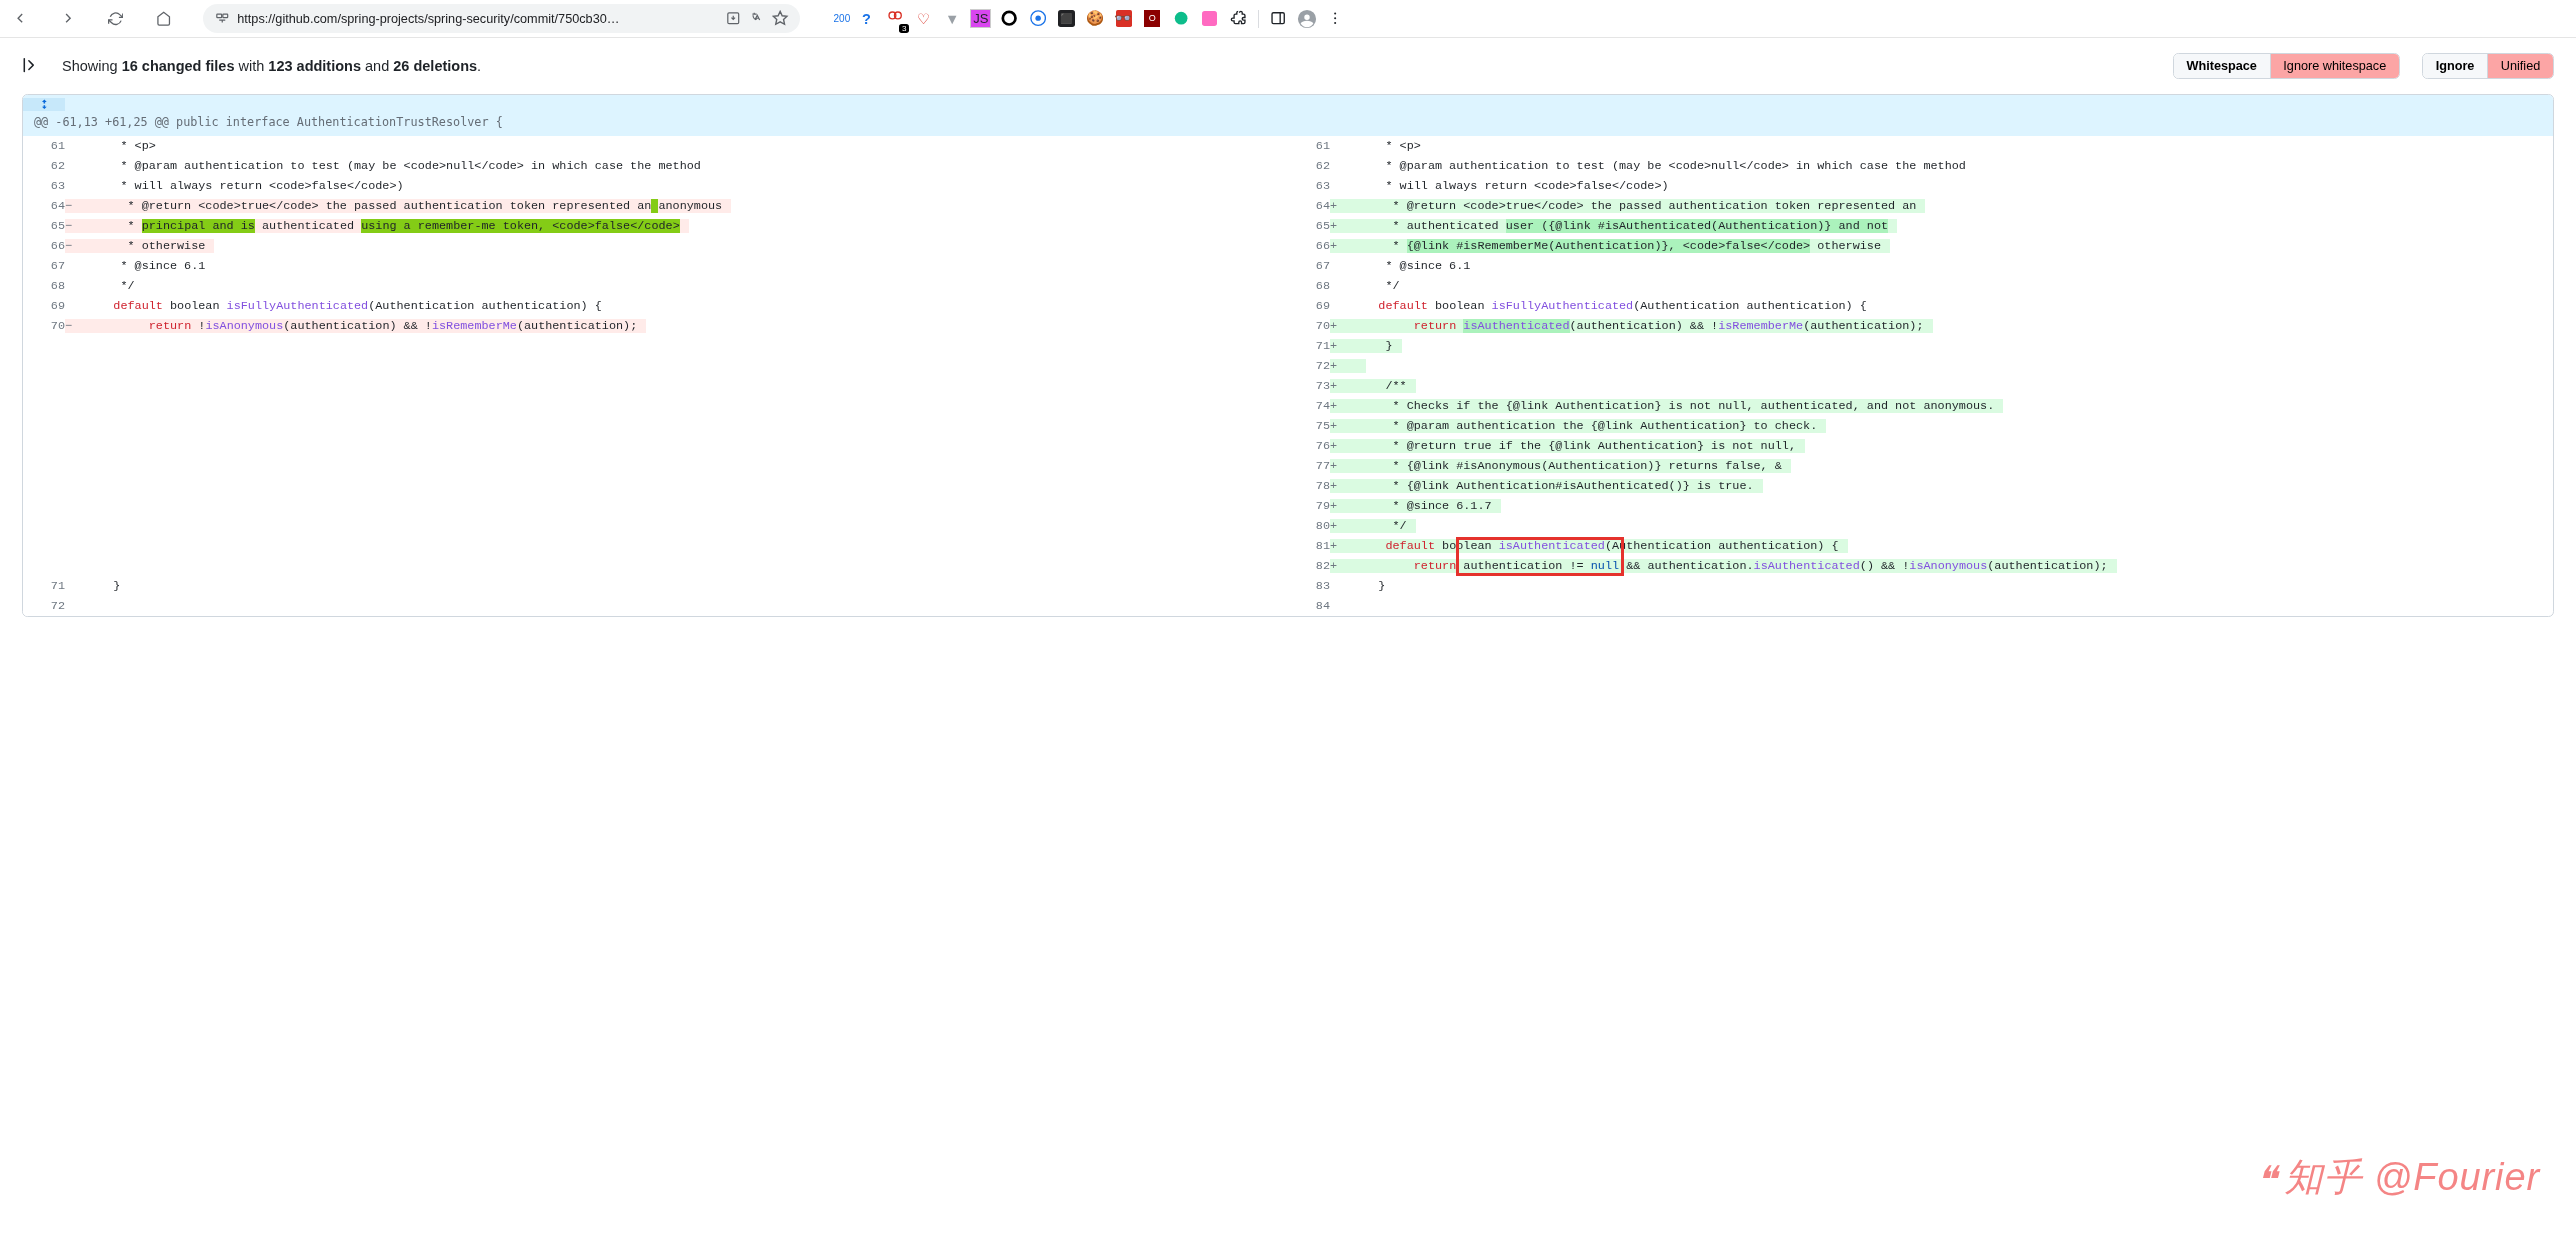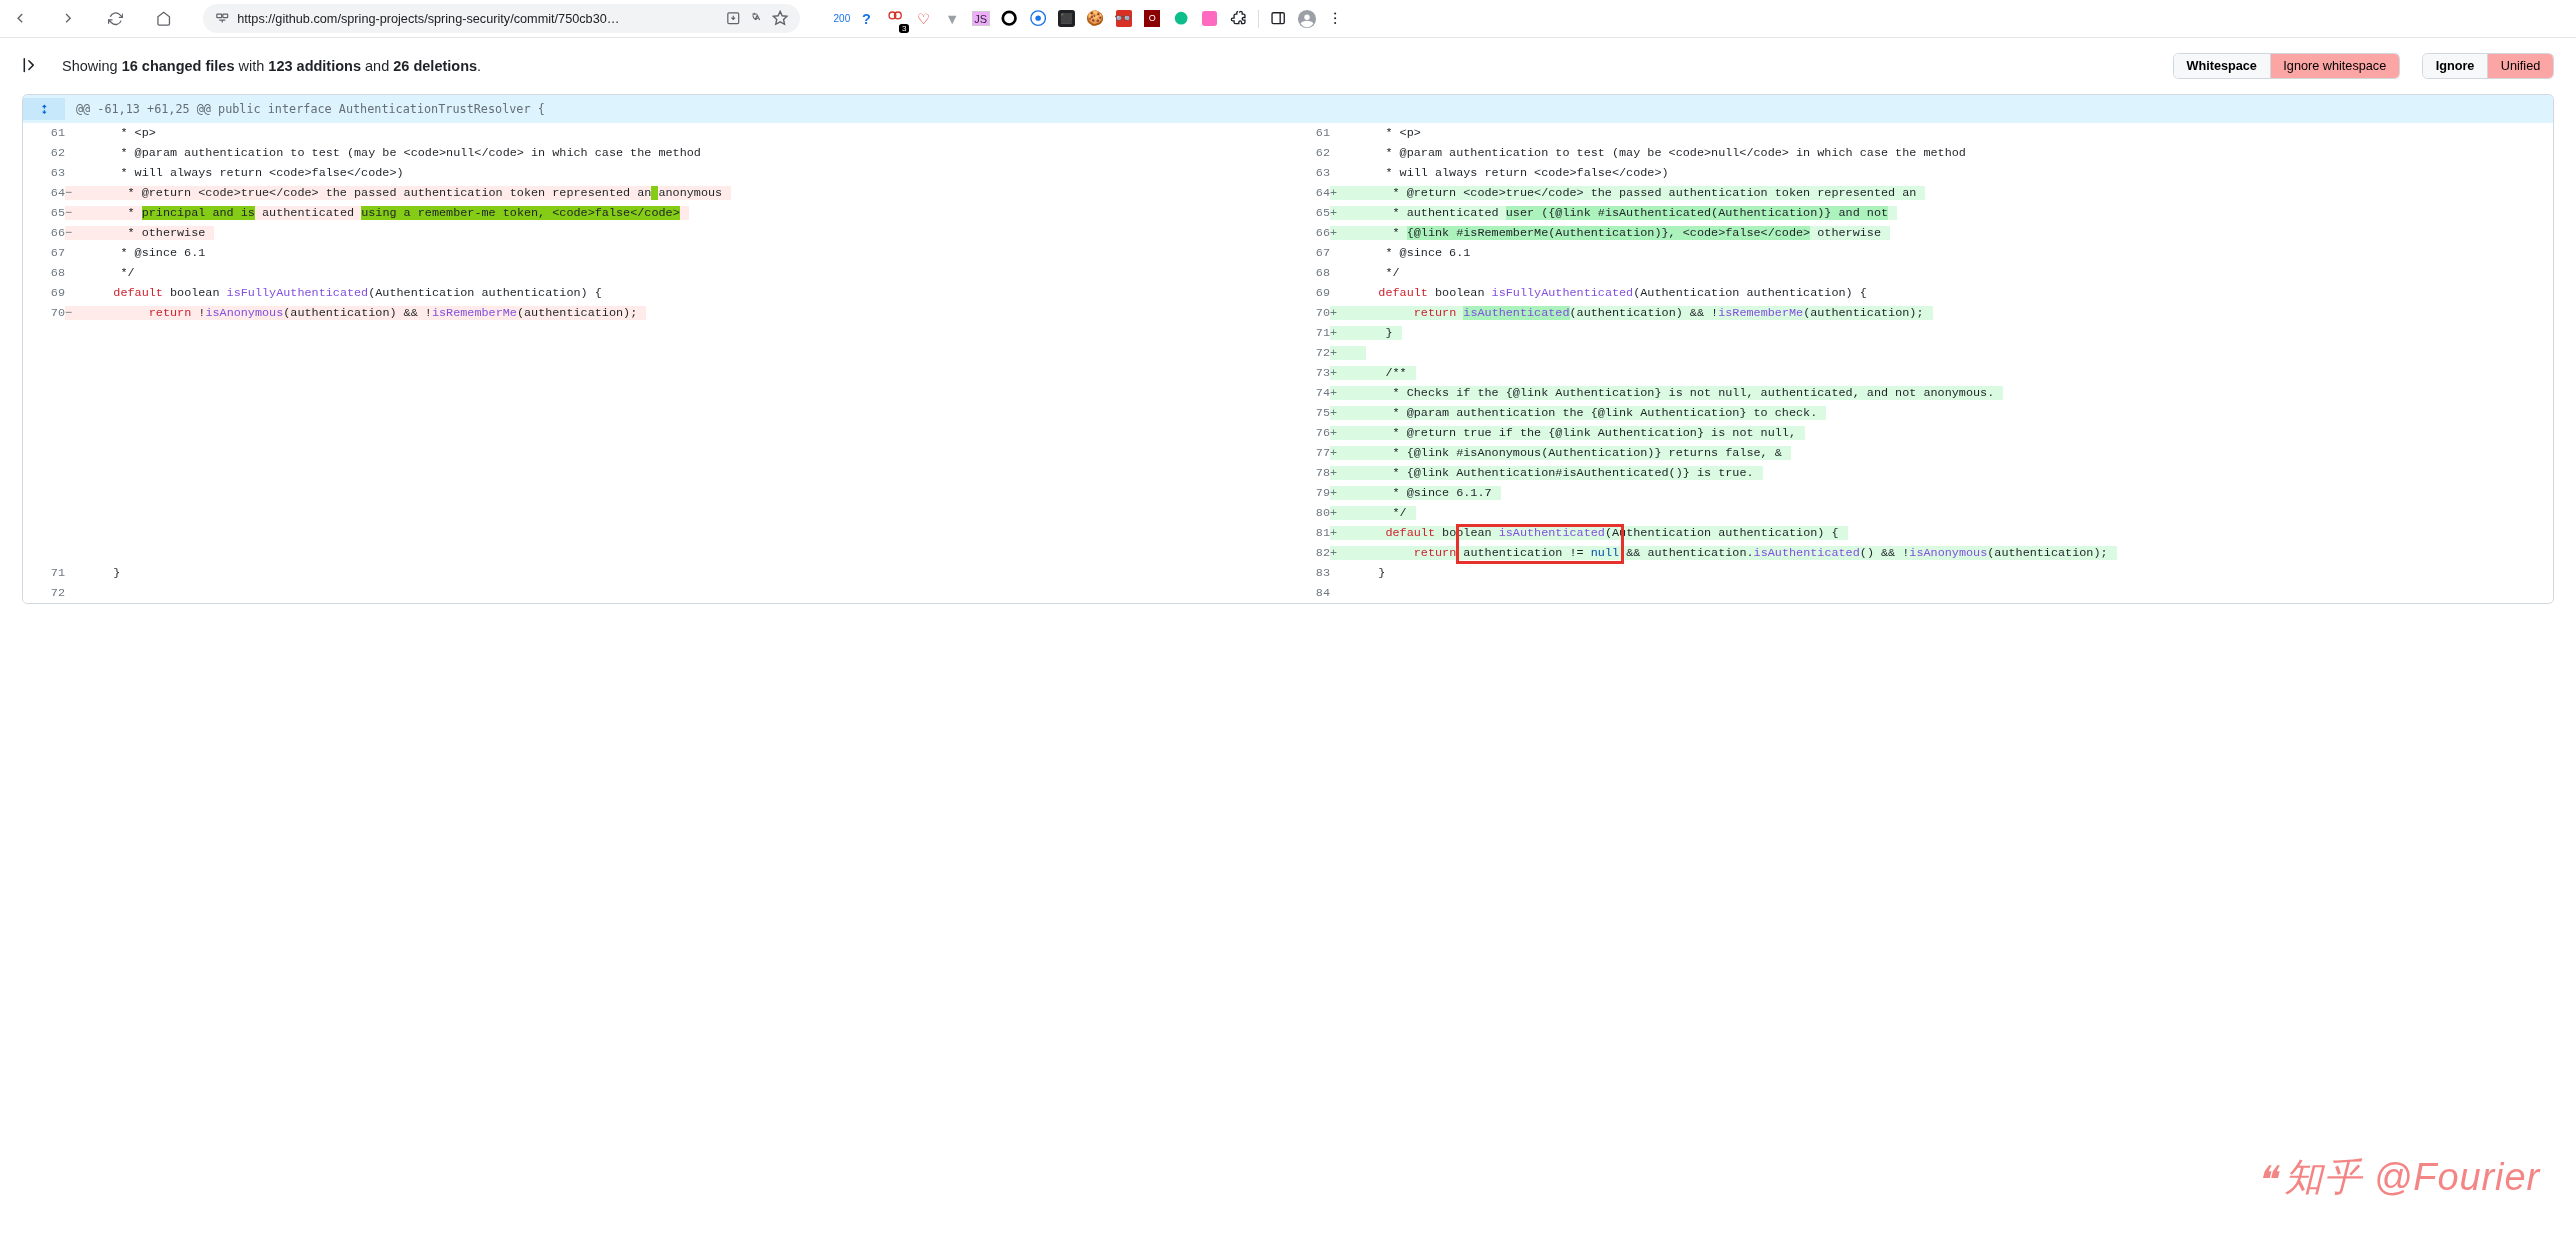--- a/index.html
+++ b/index.html
@@ -16,21 +16,21 @@
 .toolbar { display: flex; align-items: center; padding: 14.5px 22px; gap: 22px; }
 .expand-btn { width: 18px; height: 18px; cursor: pointer; }
 .summary { font-size: 14.5px; color: #1f2328; }
 .summary b { font-weight: 600; }
 .spacer { flex: 1; }
 .btn-group { display: flex; border: 0.9px solid #d0d7de; border-radius: 5.4px; overflow: hidden; }
 .btn-group .btn { padding: 5.4px 12.7px; font-size: 12.7px; cursor: pointer; background: #fca5a5; border: none; }
 .btn-group .btn + .btn { border-left: 0.9px solid #d0d7de; }
 .btn-group .btn.active { background: #f6f8fa; font-weight: 600; }
 .diff-container { margin: 0 22px 22px; border: 0.9px solid #d0d7de; border-radius: 5.4px; overflow: hidden; }
-.hunk-header { background: #ddf4ff; color: #656d76; font-family: ui-monospace, SFMono-Regular, Consolas, monospace; font-size: 11.8px; padding: 3.6px 0; display: flex; align-items: stretch; }
+.hunk-header { background: #ddf4ff; color: #656d76; font-family: ui-monospace, SFMono-Regular, Consolas, monospace; font-size: 11.8px; padding: 3.6px 0; display: flex; align-items: stretch; flex-direction: column; }
 .hunk-expand { width: 42px; background: #c7e8fa; display: flex; align-items: center; justify-content: center; cursor: pointer; color: #0969da; }
 .hunk-text { padding: 3.6px 11px; flex: 1; }
 .diff-table { width: 100%; border-collapse: collapse; table-layout: fixed; font-family: ui-monospace, SFMono-Regular, "SF Mono", Consolas, "Liberation Mono", monospace; font-size: 11.8px; line-height: 20px; }
 .diff-table td { vertical-align: top; padding: 0; }
 .ln { width: 42px; text-align: right; padding: 0 9px; color: #6e7781; user-select: none; background: #fff; }
 .marker { width: 18px; text-align: center; color: #6e7781; user-select: none; }
 .code { white-space: pre-wrap; word-break: break-word; padding: 0 9px 0 20px; }
 .code-cell { width: calc(50% - 42px); }
 .del .marker { background: #ffebe9; }
 .del .code { background: #ffebe9; }
@@ -103,21 +103,21 @@
     <div class="ext-icon" style="position:relative;">
         <svg width="16.3" height="16.3" viewBox="0 0 24 24" fill="none" stroke="#d93025" stroke-width="2">
           <circle cx="8" cy="8" r="5"></circle>
           <circle cx="16" cy="8" r="5"></circle>
         </svg>
         <span style="position:absolute;bottom:-1.8px;right:-1.8px;background:#000;color:#fff;font-size:8.1px;border-radius:2.7px;padding:0 2.7px;">3</span>
       </div>
     <div class="ext-icon" style="color:#d93025;">♡</div>
     <div class="ext-icon" style="color:#9aa0a6;">▼</div>
     <div class="ext-icon">
-        <span style="background:#f0abfc;border:0.9px solid #ccc;padding:0.9px 1.8px;font-size:11px;">JS</span>
+        <span style="background:#d946ef;border:0.9px solid #ccc;padding:0.9px 1.8px;font-size:13px;">JS</span>
       </div>
     <div class="ext-icon">
         <svg width="16.3" height="16.3" viewBox="0 0 18 18">
           <circle cx="9" cy="9" r="7" fill="none" stroke="#000" stroke-width="3"></circle>
         </svg>
       </div>
     <div class="ext-icon">
         <svg width="16.3" height="16.3" viewBox="0 0 18 18">
           <circle cx="9" cy="9" r="8" fill="none" stroke="#1a73e8" stroke-width="1.5"></circle>
           <circle cx="9" cy="9" r="3" fill="#1a73e8"></circle>

